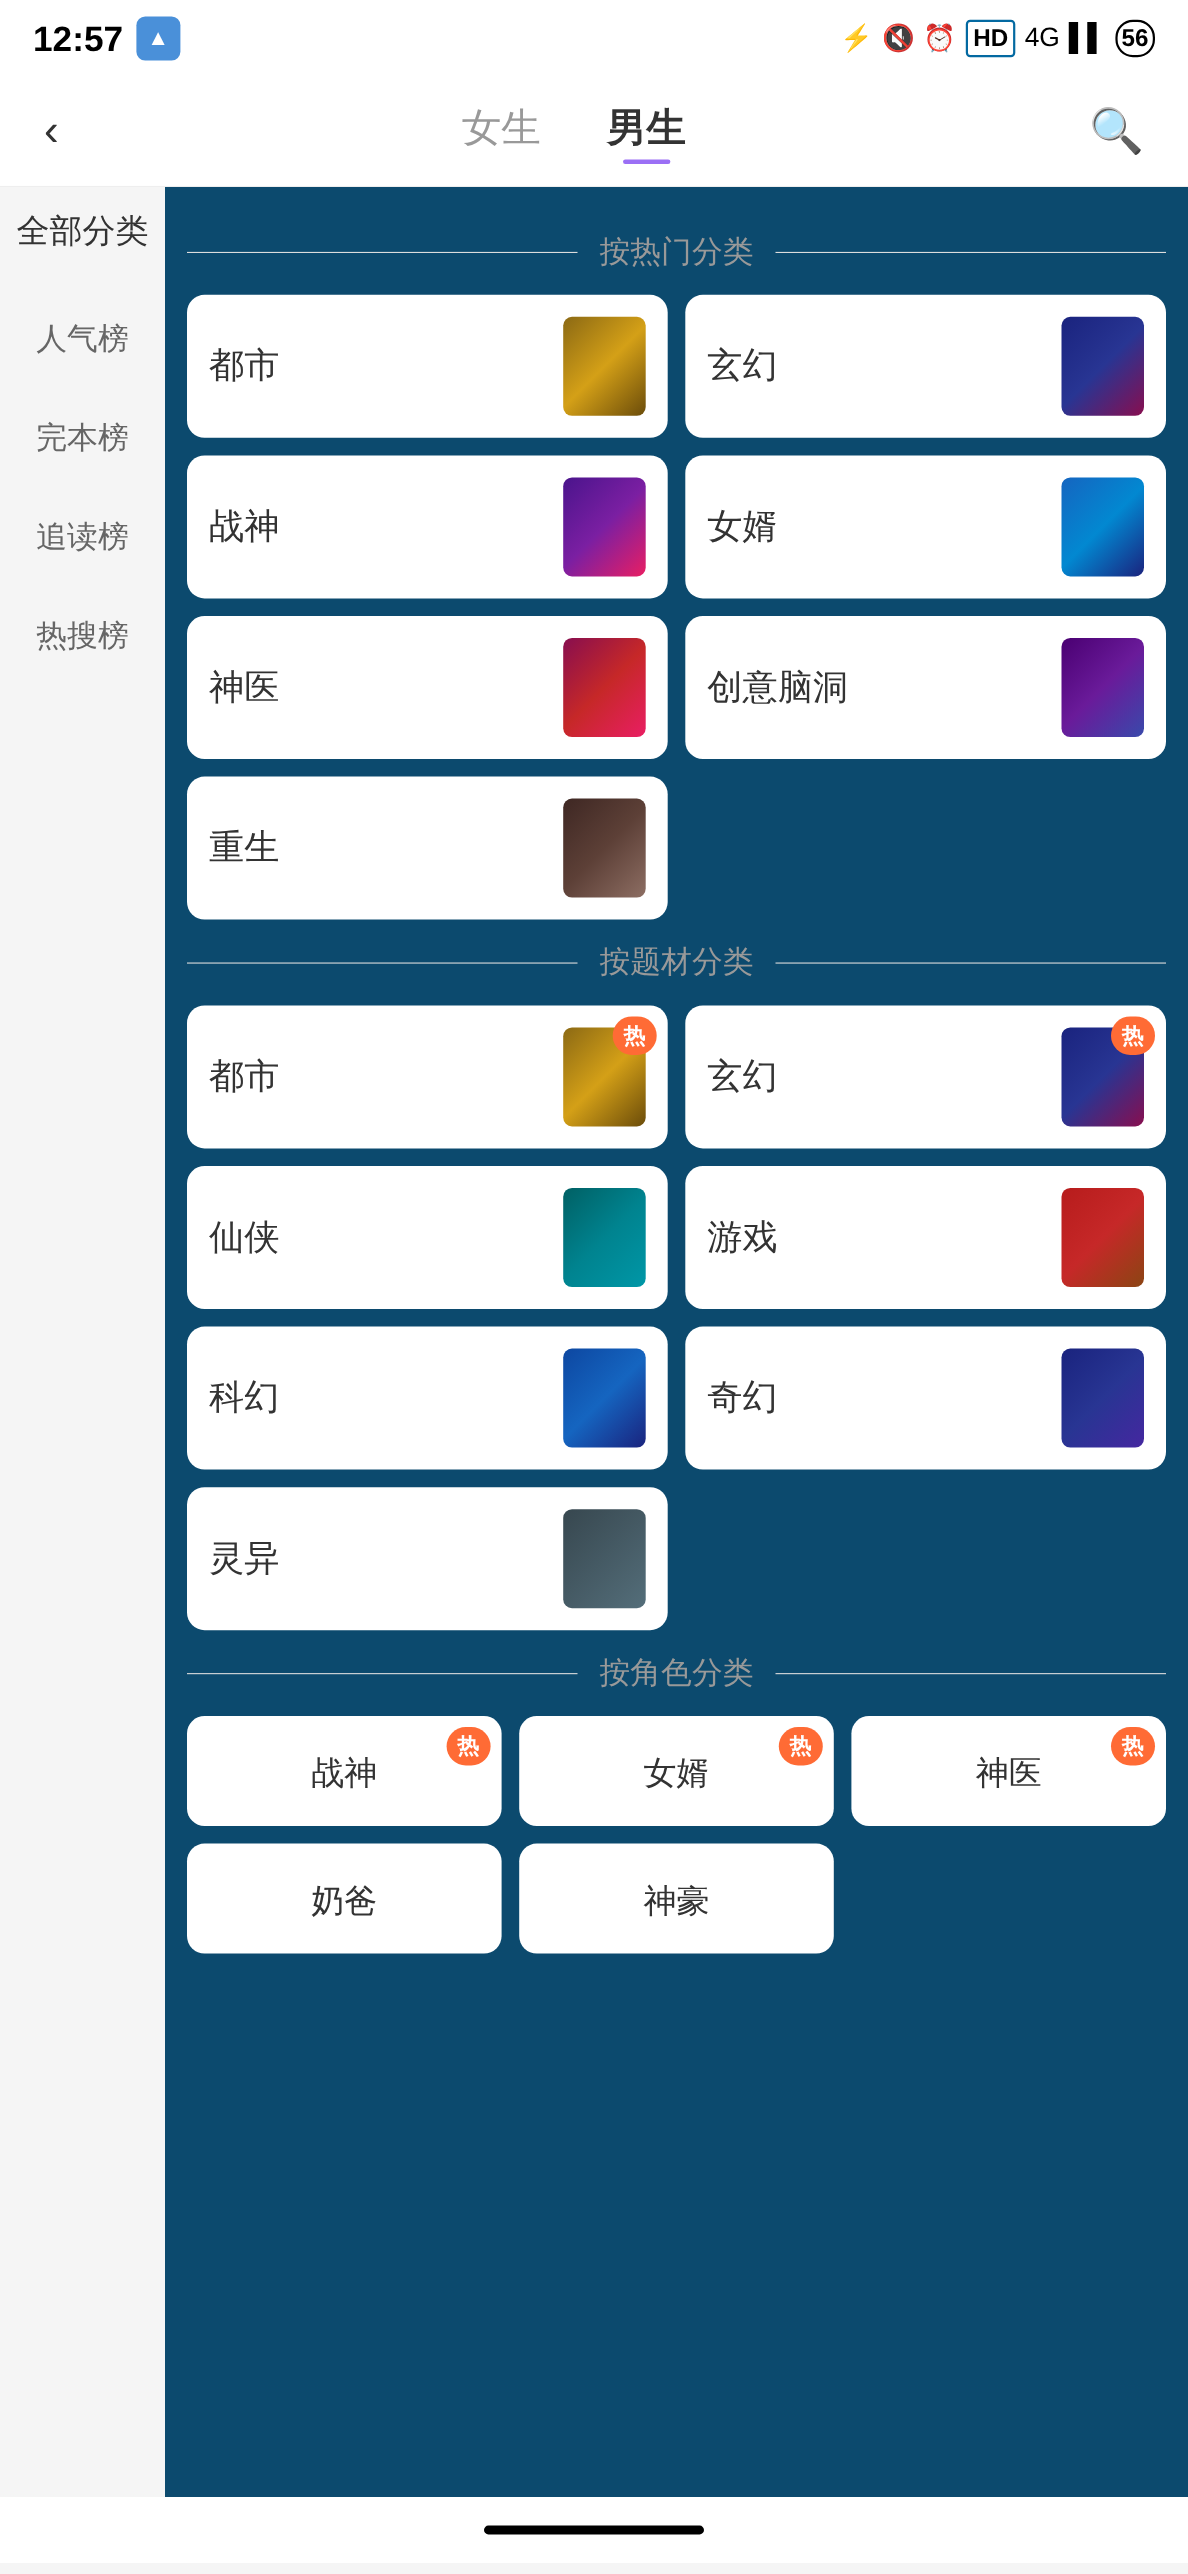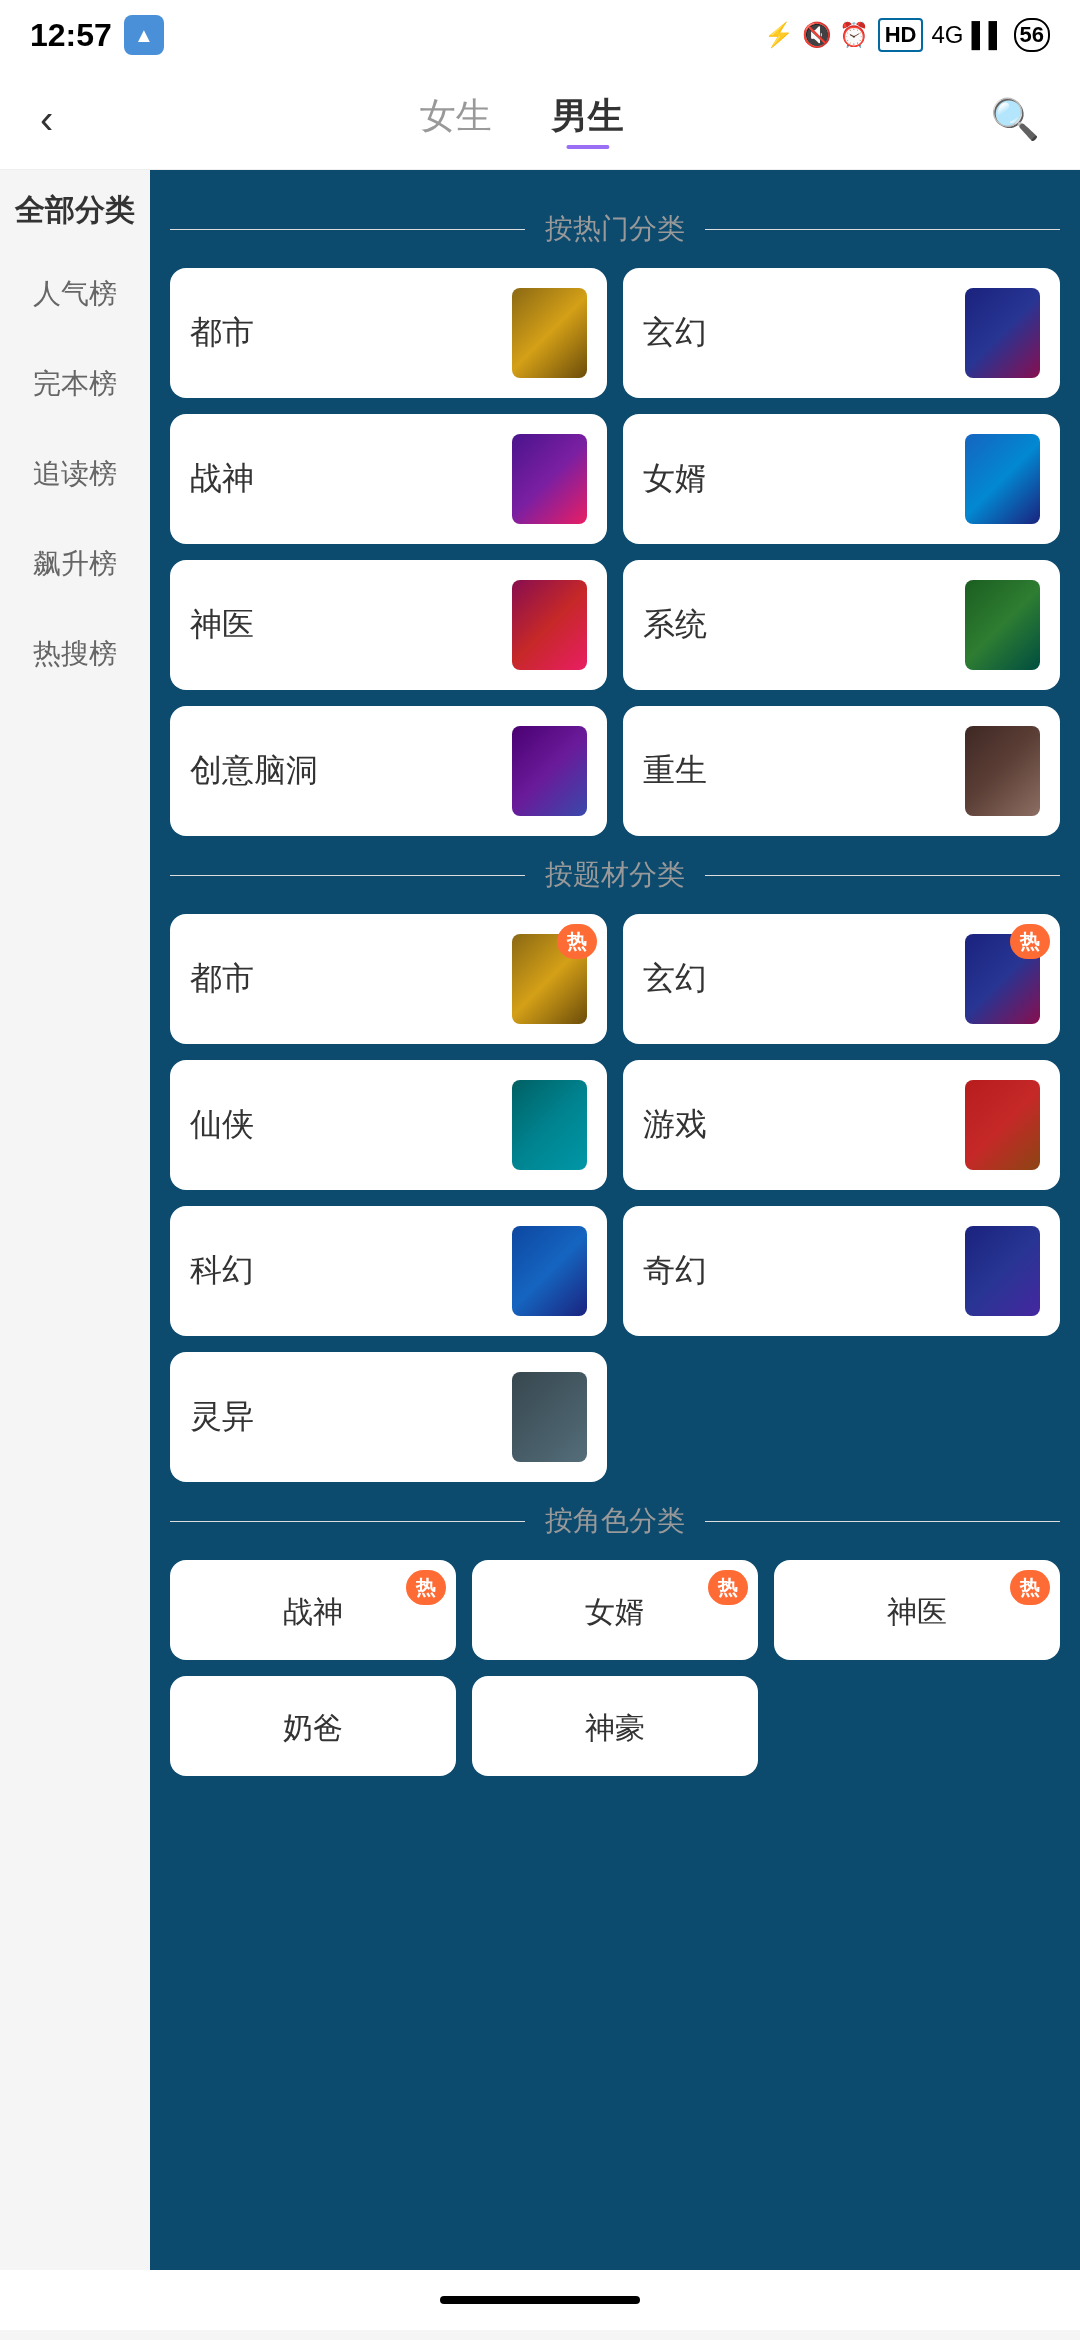--- a/index.html
+++ b/index.html
@@ -114,23 +114,23 @@
       width: 150px;
       background: #f5f5f5;
       min-height: 2100px;
       display: flex;
       flex-direction: column;
       align-items: center;
       padding-top: 20px;
     }
     .sidebar-title {
       font-size: 30px;
-      font-weight: 700;
-      color: #333;
-      margin-bottom: 18px;
+      font-weight: 400;
+      color: #333;
+      margin-bottom: 32px;
       text-align: center;
     }
     .sidebar-item {
       width: 100%;
       height: 90px;
       display: flex;
       align-items: center;
       justify-content: center;
       font-size: 28px;
       color: #666;
@@ -312,21 +312,20 @@
   <span class="search-btn">🔍</span>
 </div>
 
 <div class="main-layout">
 
   <div class="sidebar">
     <div class="sidebar-title">全部分类</div>
     <div class="sidebar-item">人气榜</div>
     <div class="sidebar-item">完本榜</div>
     <div class="sidebar-item">追读榜</div>
-    <div class="sidebar-item">飙升榜</div>
     <div class="sidebar-item">热搜榜</div>
   </div>
 
   <div class="content">
 
     <div class="section-title">
       <div class="section-title-line"></div>
       <span class="section-title-text">按热门分类</span>
       <div class="section-title-line"></div>
     </div>
@@ -355,26 +354,20 @@
       <div class="category-card">
         <span class="category-card-label">女婿</span>
         <div class="category-card-img cover-nuxu">
             <div class="cover-inner"></div>
           </div>
       </div>
 
       <div class="category-card">
         <span class="category-card-label">神医</span>
         <div class="category-card-img cover-shenyi">
-            <div class="cover-inner"></div>
-          </div>
-      </div>
-      <div class="category-card">
-        <span class="category-card-label">系统</span>
-        <div class="category-card-img cover-xitong">
             <div class="cover-inner"></div>
           </div>
       </div>
 
       <div class="category-card">
         <span class="category-card-label">创意脑洞</span>
         <div class="category-card-img cover-chuangyinao">
             <div class="cover-inner"></div>
           </div>
       </div>

